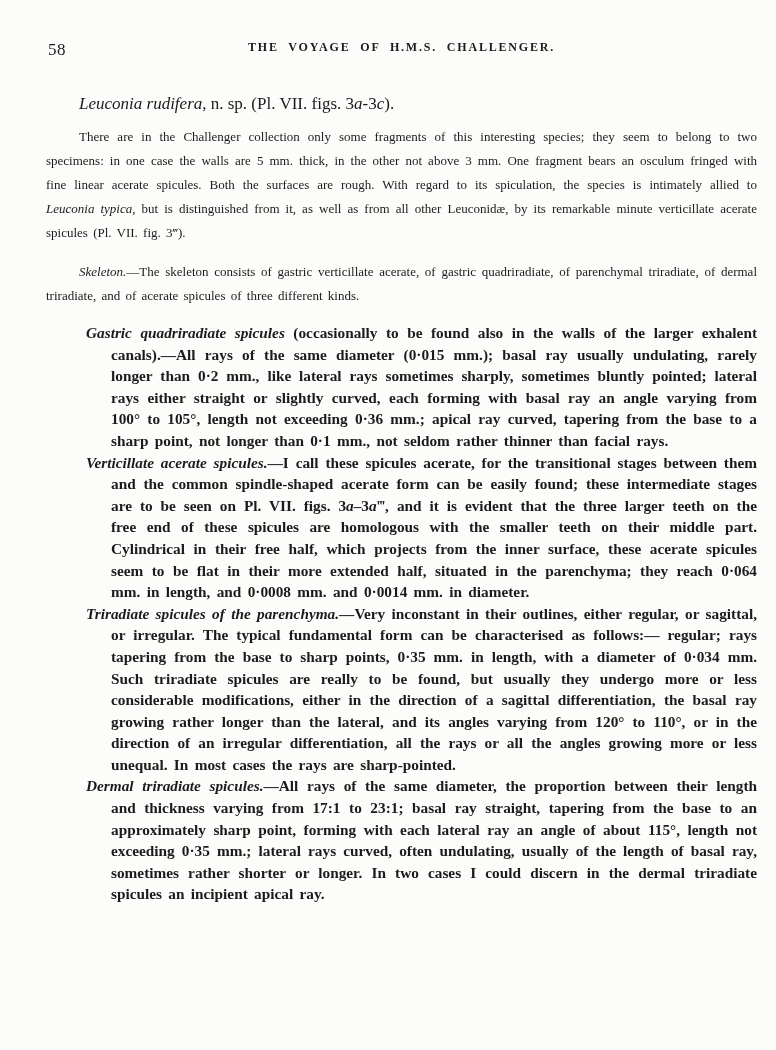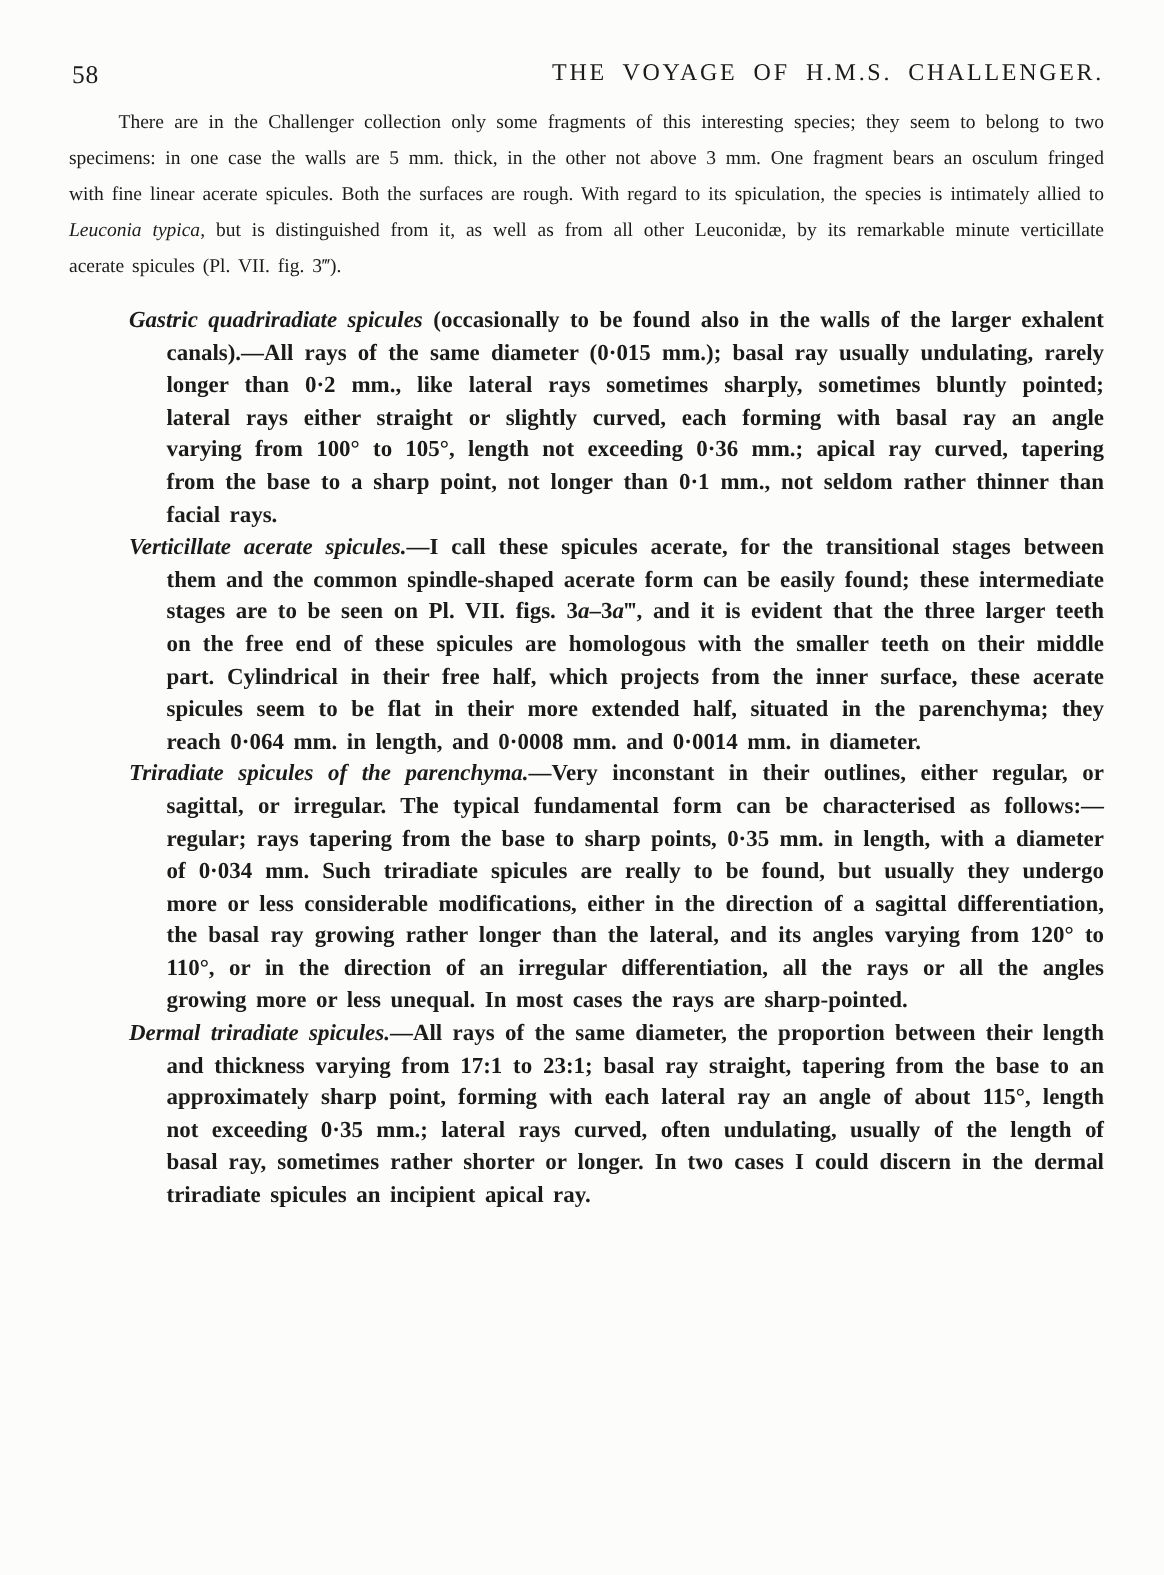--- a/index.html
+++ b/index.html
@@ -10,37 +10,37 @@
   .page {
     position: relative;
     width: 776px;
     height: 1050px;
     margin: 0 auto;
     background: #fcfcfa;
     color: #1b1b1b;
     font-family: "Liberation Serif", "DejaVu Serif", serif;
     overflow: hidden;
     box-sizing: border-box;
-    padding: 40px 40px 0 46px;
+    padding: 40px 19px 0 46px;
   }
   .header-row {
     position: relative;
     height: 20px;
   }
   .pageno {
     position: absolute;
     left: 2px;
     top: 0;
     font-size: 17px;
     letter-spacing: 0.5px;
   }
   .running-head {
-    text-align: right;
-    font-size: 16px;
-    font-weight: normal;
+    text-align: center;
+    font-size: 12px;
+    font-weight: bold;
     letter-spacing: 1.8px;
     word-spacing: 5px;
   }
   .species-heading {
     margin: 32px 0 0 0;
     text-indent: 33px;
     font-size: 17px;
     line-height: 24px;
   }
   .body-para {
@@ -73,23 +73,25 @@
 </style>
 </head>
 <body>
 
 <div class="page">
   <div class="header-row">
     <span class="pageno">58</span>
     <div class="running-head">THE VOYAGE OF H.M.S. CHALLENGER.</div>
   </div>
 
+  <p class="species-heading"><span class="it">Leuconia rudifera</span><span>, n. sp. (Pl. VII. figs. 3</span><span class="it">a</span><span>-3</span><span class="it">c</span><span>).</span></p>
 
   <p class="body-para"><span>There are in the Challenger collection only some fragments of this interesting species; they seem to belong to two specimens: in one case the walls are 5 mm. thick, in the other not above 3 mm.  One fragment bears an osculum fringed with fine linear acerate spicules.  Both the surfaces are rough.  With regard to its spiculation, the species is intimately allied to </span><span class="it">Leuconia typica</span><span>, but is distinguished from it, as well as from all other Leuconidæ, by its remarkable minute verticillate acerate spicules (Pl. VII. fig. 3‴).</span></p>
 
+  <p class="body-para skeleton"><span class="it">Skeleton.</span><span>—The skeleton consists of gastric verticillate acerate, of gastric quadriradiate, of parenchymal triradiate, of dermal triradiate, and of acerate spicules of three different kinds.</span></p>
 
   <div class="spicule-block">
     <p class="spicule-para"><span class="it">Gastric quadriradiate spicules</span><span> (occasionally to be found also in the walls of the larger exhalent canals).—All rays of the same diameter (0·015 mm.); basal ray usually undulating, rarely longer than 0·2 mm., like lateral rays sometimes sharply, sometimes bluntly pointed; lateral rays either straight or slightly curved, each forming with basal ray an angle varying from 100° to 105°, length not exceeding 0·36 mm.; apical ray curved, tapering from the base to a sharp point, not longer than 0·1 mm., not seldom rather thinner than facial rays.</span></p>
     <p class="spicule-para"><span class="it">Verticillate acerate spicules.</span><span>—I call these spicules acerate, for the transitional stages between them and the common spindle-shaped acerate form can be easily found; these intermediate stages are to be seen on Pl. VII. figs. 3</span><span class="it">a</span><span>–3</span><span class="it">a</span><span>‴, and it is evident that the three larger teeth on the free end of these spicules are homologous with the smaller teeth on their middle part.  Cylindrical in their free half, which projects from the inner surface, these acerate spicules seem to be flat in their more extended half, situated in the parenchyma; they reach 0·064 mm. in length, and 0·0008 mm. and 0·0014 mm. in diameter.</span></p>
     <p class="spicule-para"><span class="it">Triradiate spicules of the parenchyma.</span><span>—Very inconstant in their outlines, either regular, or sagittal, or irregular.  The typical fundamental form can be characterised as follows:— regular; rays tapering from the base to sharp points, 0·35 mm. in length, with a diameter of 0·034 mm.  Such triradiate spicules are really to be found, but usually they undergo more or less considerable modifications, either in the direction of a sagittal differentiation, the basal ray growing rather longer than the lateral, and its angles varying from 120° to 110°, or in the direction of an irregular differentiation, all the rays or all the angles growing more or less unequal.  In most cases the rays are sharp-pointed.</span></p>
     <p class="spicule-para"><span class="it">Dermal triradiate spicules.</span><span>—All rays of the same diameter, the proportion between their length and thickness varying from 17:1 to 23:1; basal ray straight, tapering from the base to an approximately sharp point, forming with each lateral ray an angle of about 115°, length not exceeding 0·35 mm.; lateral rays curved, often undulating, usually of the length of basal ray, sometimes rather shorter or longer.  In two cases I could discern in the dermal triradiate spicules an incipient apical ray.</span></p>
   </div>
 </div>
 
 </body></html>

